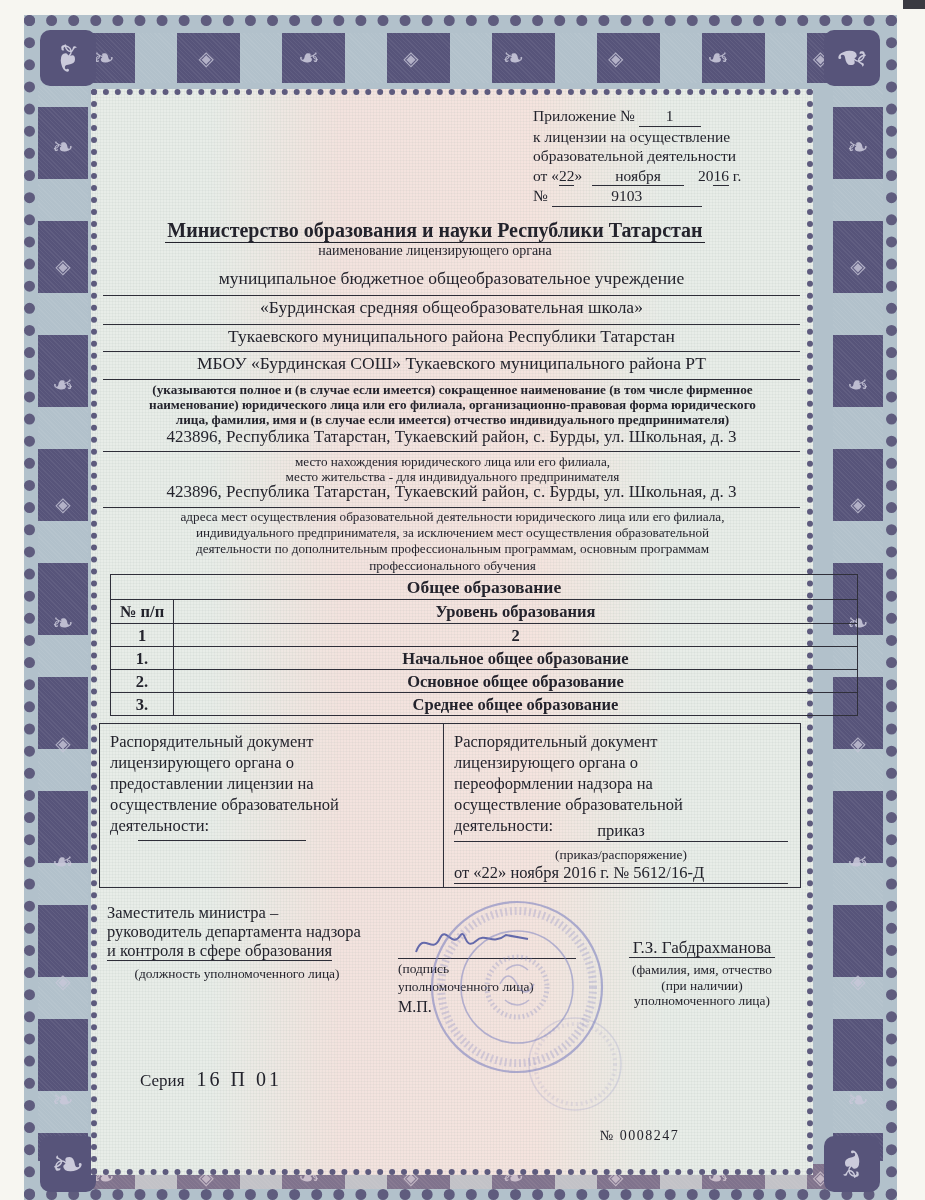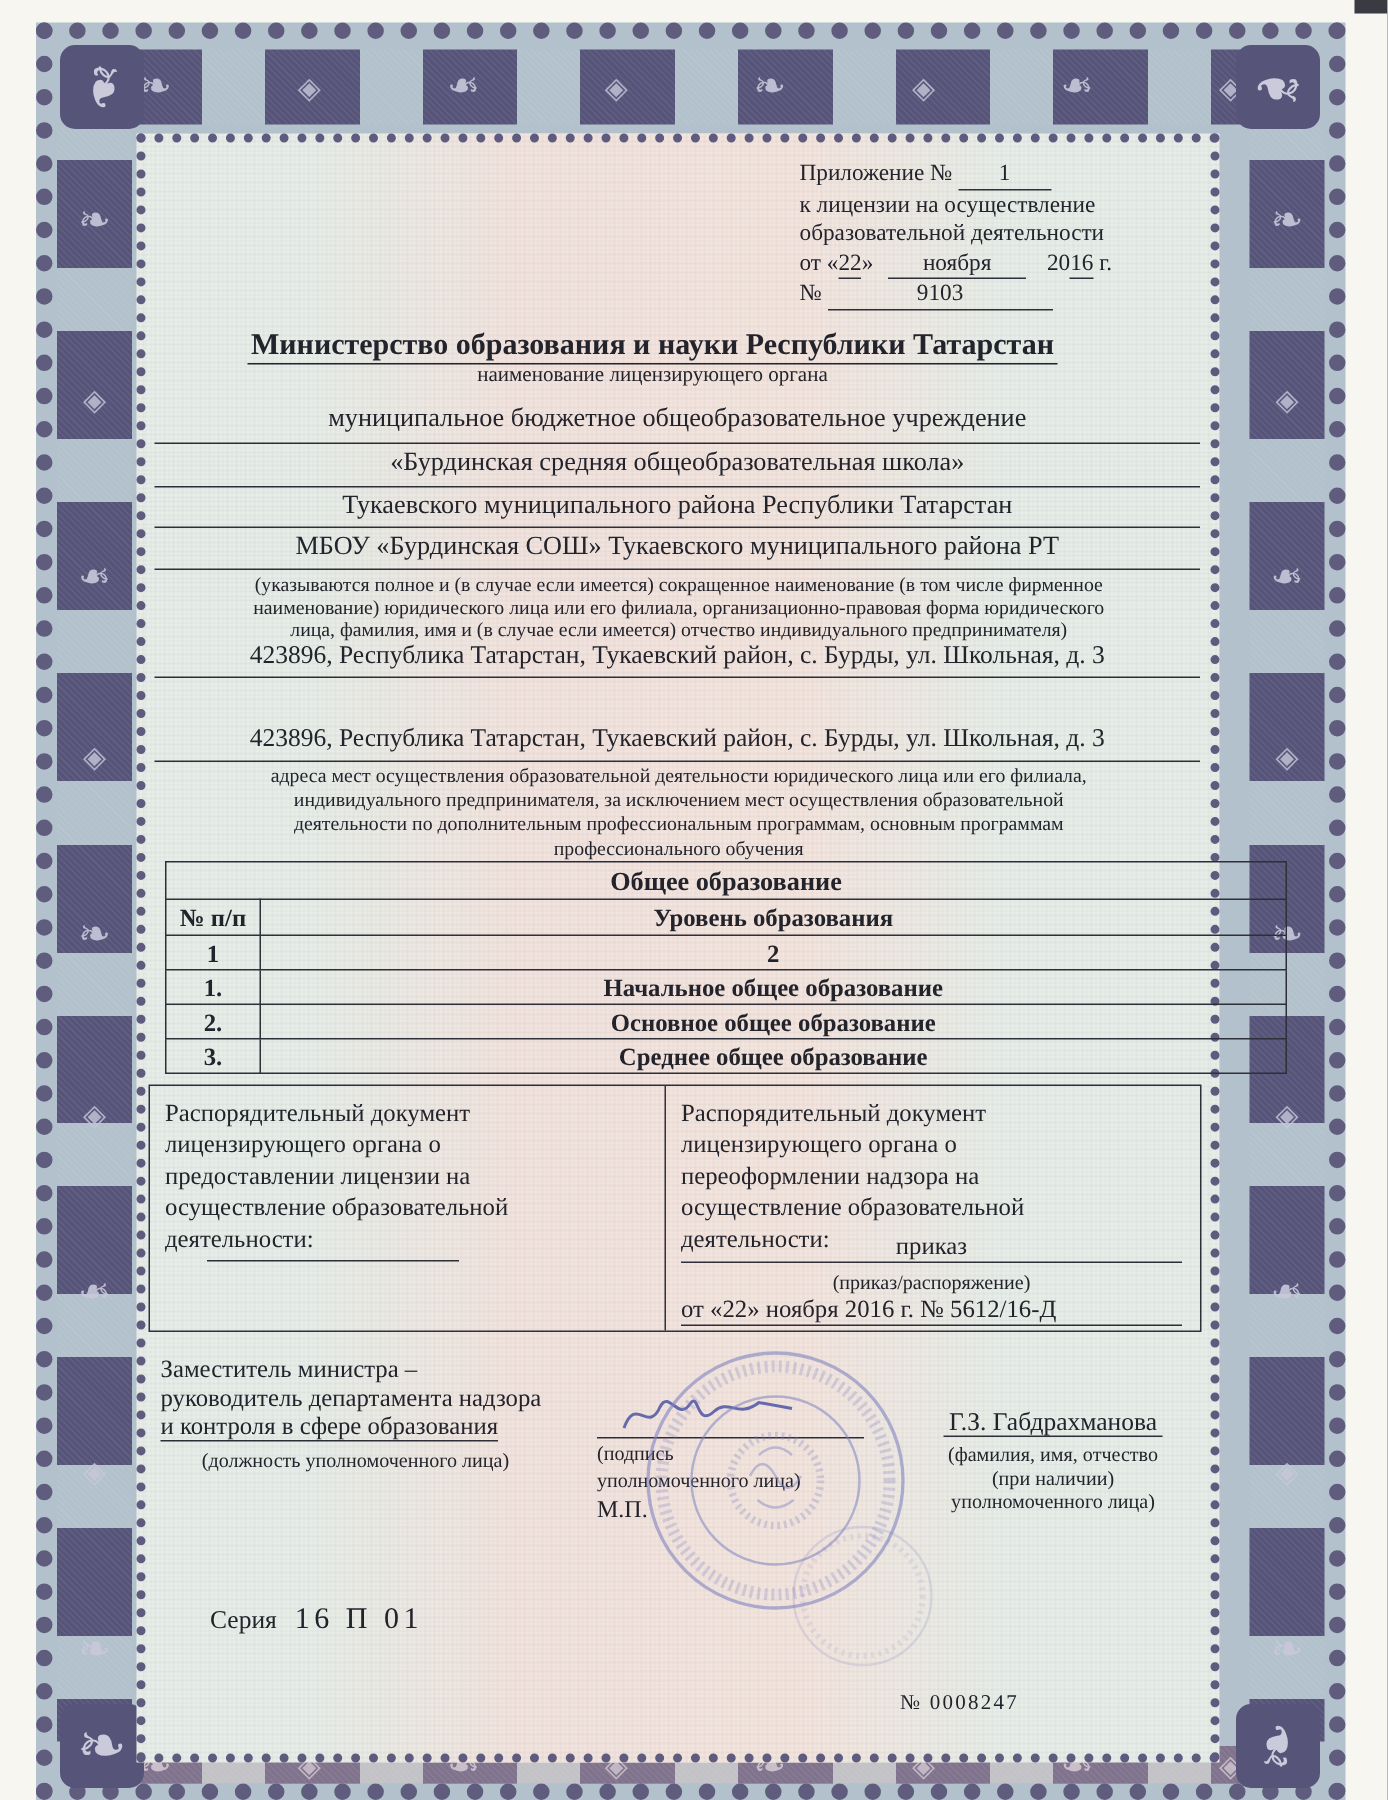--- a/index.html
+++ b/index.html
@@ -50,21 +50,21 @@
   .title{left:115px;top:219px;width:640px;text-align:center;font-size:20px;font-weight:bold;}
   .title span{border-bottom:1.7px solid #23232c;padding:0 2px 1px 2px;}
   .title-cap{left:115px;top:244px;width:640px;text-align:center;font-size:14px;}
   .ruled{left:103px;width:697px;border-bottom:1.3px solid #2e2e38;text-align:center;
          font-size:17.5px;box-sizing:border-box;}
   .r-type{top:268px;height:28px;}
   .r-name{top:297px;height:28px;}
   .r-district{top:326px;height:26px;}
   .r-short{top:353px;height:27px;}
   .caption{font-size:13.2px;line-height:14.8px;text-align:center;}
-  .org-cap{left:100px;top:383px;width:705px;}
+  .org-cap{left:100px;top:383px;width:705px;font-weight:bold;}
   .r-addr1{top:427px;height:25px;font-size:17px;}
   .loc-cap{left:100px;top:454px;width:705px;line-height:15px;}
   .r-addr2{top:482px;height:26px;font-size:17px;}
   .act-cap{left:100px;top:509px;width:705px;line-height:16.2px;}
   
   .edu-table{left:110px;top:574px;width:748px;border-collapse:collapse;font-size:16.5px;}
   .edu-table td{border:1.3px solid #2f2f3a;text-align:center;padding:0;line-height:21px;height:22px;font-weight:bold;}
   .edu-table .t-title td{font-weight:bold;font-size:17.5px;height:24px;}
   .edu-table .t-head td{height:23px;}
   .col-num{width:62px;}
@@ -187,20 +187,24 @@
   <div class="abs ruled r-name">«Бурдинская средняя общеобразовательная школа»</div>
   <div class="abs ruled r-district">Тукаевского муниципального  района  Республики Татарстан</div>
   <div class="abs ruled r-short">МБОУ «Бурдинская СОШ» Тукаевского  муниципального района РТ</div>
   <div class="abs caption org-cap">
     <div>(указываются полное и (в случае если имеется) сокращенное наименование (в том числе фирменное</div>
     <div>наименование) юридического лица или его филиала, организационно-правовая форма юридического</div>
     <div>лица, фамилия, имя и (в случае если имеется) отчество индивидуального предпринимателя)</div>
   </div>
 
   <div class="abs ruled r-addr1">423896, Республика Татарстан, Тукаевский район, с. Бурды, ул. Школьная, д. 3</div>
+  <div class="abs caption loc-cap">
+    <div>место нахождения юридического лица или его филиала,</div>
+    <div>место жительства - для индивидуального предпринимателя</div>
+  </div>
 
   <div class="abs ruled r-addr2">423896, Республика Татарстан, Тукаевский район, с. Бурды, ул. Школьная, д. 3</div>
   <div class="abs caption act-cap">
     <div>адреса мест осуществления образовательной деятельности юридического лица или его филиала,</div>
     <div>индивидуального предпринимателя, за исключением мест осуществления образовательной</div>
     <div>деятельности по дополнительным профессиональным программам, основным программам</div>
     <div>профессионального обучения</div>
   </div>
 
   <table class="abs edu-table">

